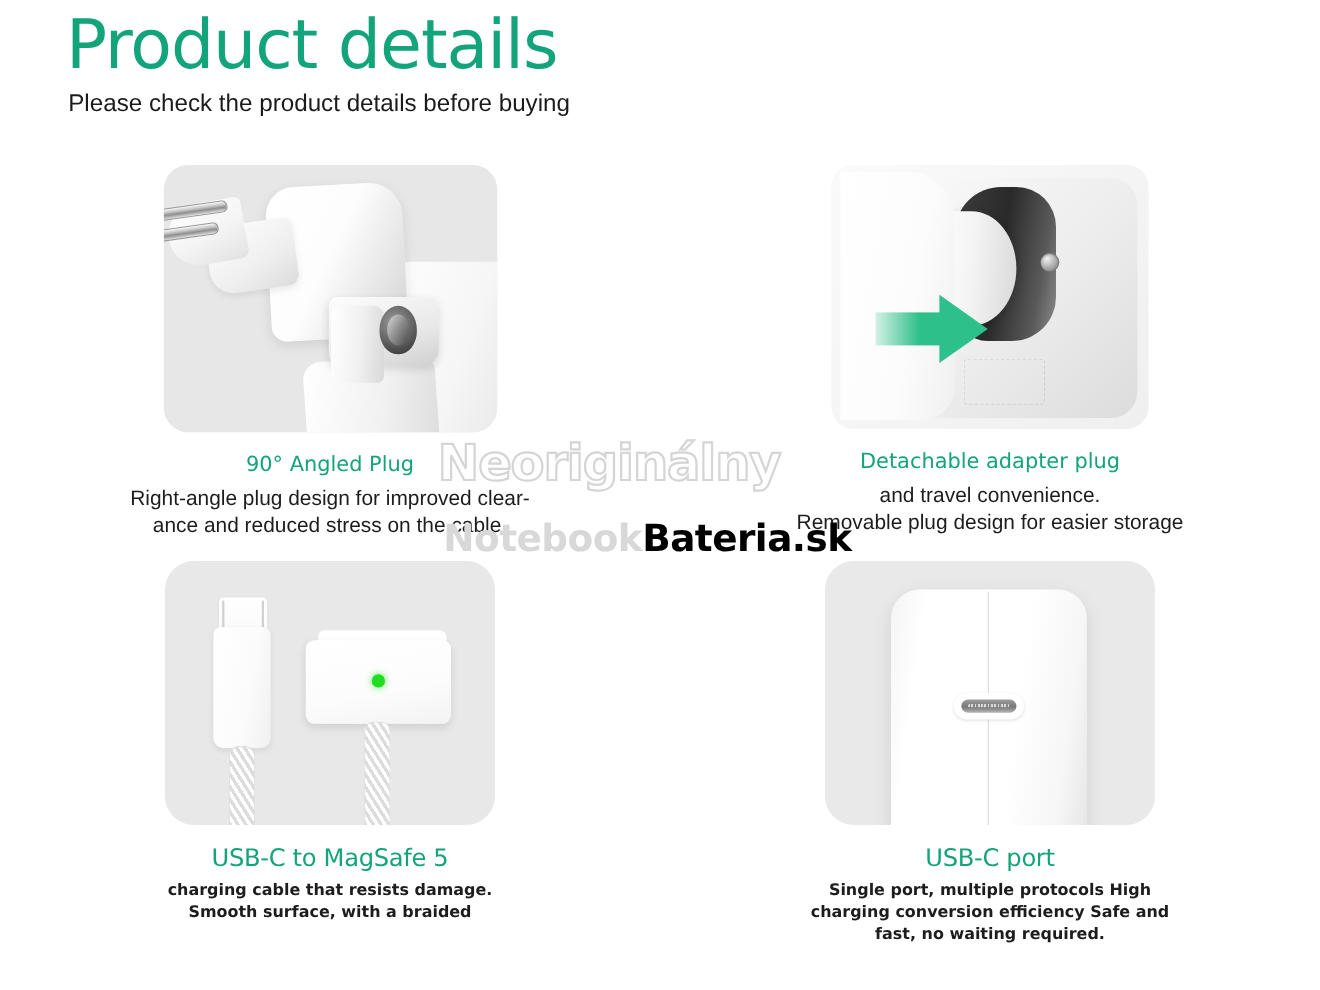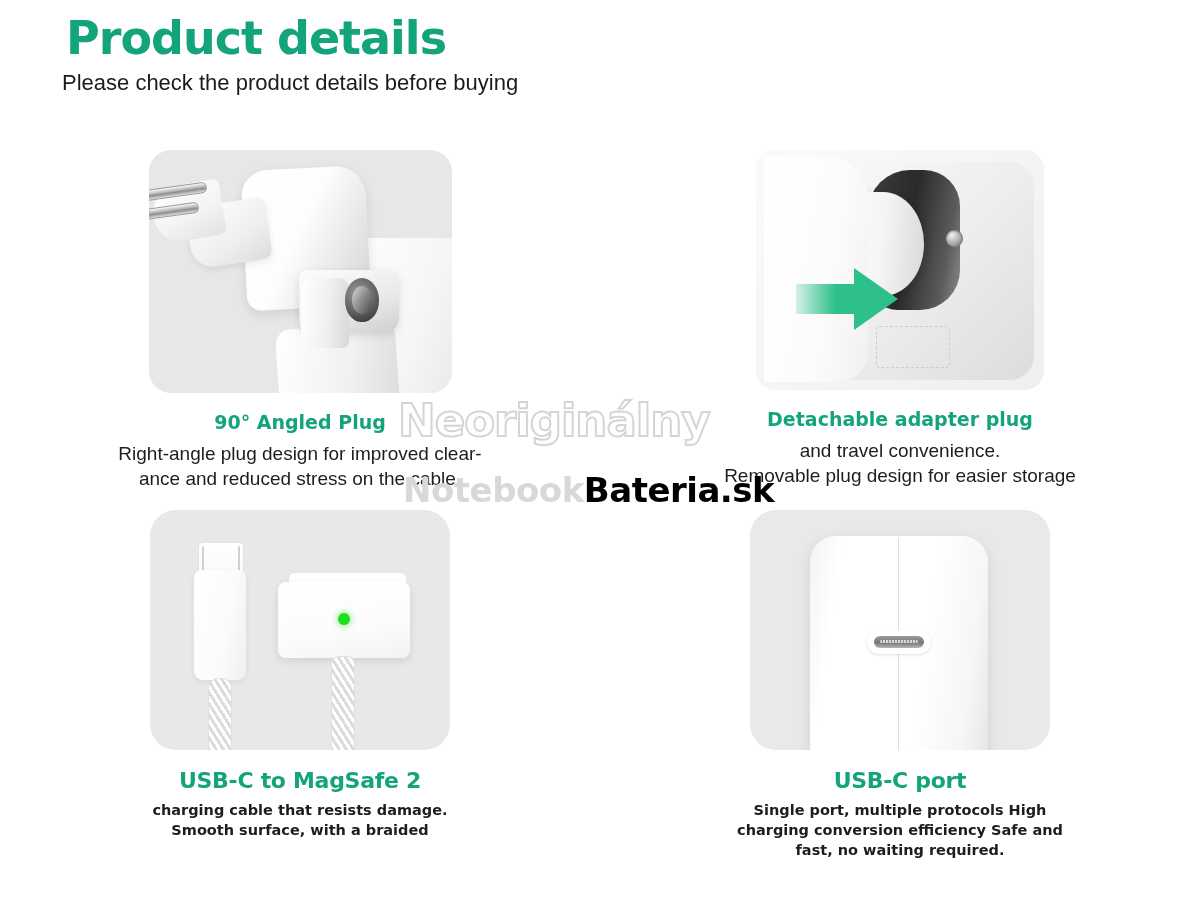--- a/index.html
+++ b/index.html
@@ -9,22 +9,22 @@
     font-family:"Liberation Sans", sans-serif;
     overflow:hidden;
     position:relative;
   }
   .page{position:relative;width:1200px;height:900px;}
 
   
   .header{position:absolute;left:60px;top:8px;width:1000px;}
   .title{
     font-family:"DejaVu Sans", sans-serif;
-    font-size:46px;font-weight:bold;letter-spacing:-1px;
-    color:#13A47B;line-height:1.05;margin:6px;
+    font-size:62px;font-weight:normal;letter-spacing:-1px;
+    color:#13A47B;line-height:1.05;margin:0;
   }
   .subtitle{
     font-family:"Liberation Sans", sans-serif;
     font-size:22px;color:#1b1b1b;margin:8px 0 0 2px;line-height:1.2;
   }
 
   
   .grid{position:absolute;left:0;top:150px;width:1200px;}
   .row{position:relative;width:1200px;}
   .row1{height:360px;}
@@ -39,21 +39,21 @@
     background:#e7e7e7;border-radius:22px;overflow:hidden;
   }
   .media.m1{width:303px;height:243px;}
   .media.m2{width:288px;height:240px;background:#f2f2f2;border-radius:20px;}
   .media.m3{width:300px;height:240px;background:#e8e8e8;border-radius:26px;}
   .media.m4{width:300px;height:240px;background:#e9e9e9;border-radius:26px;}
 
   .caption{margin-top:18px;text-align:center;}
   .cap-title{
     font-family:"DejaVu Sans", sans-serif;
-    font-size:19px;font-weight:bold;color:#13A47B;line-height:1.2;
+    font-size:19px;font-weight:normal;color:#13A47B;line-height:1.2;
   }
   .cap-title.round{font-size:22px;letter-spacing:-0.3px;}
   .cap-desc{
     font-family:"Liberation Sans", sans-serif;
     font-size:19px;color:#1d1d1d;line-height:1.35;margin-top:7px;
   }
   .cap-desc.round{font-family:"DejaVu Sans", sans-serif;font-size:14.5px;font-weight:bold;}
   .cap-desc .w{display:block;}
 
   
@@ -324,21 +324,21 @@
             <div class="c-tip"></div>
             <div class="c-shell"></div>
             <div class="c-braid"></div>
             <div class="m-tab"></div>
             <div class="m-body"></div>
             <div class="m-led"></div>
             <div class="m-braid"></div>
           </div>
         </div>
         <div class="caption">
-          <div class="cap-title round">USB-C to MagSafe 2</div>
+          <div class="cap-title round">USB-C to MagSafe 5</div>
           <div class="cap-desc round">
             <span class="w">charging cable that resists damage.</span>
             <span class="w">Smooth surface, with a braided</span>
           </div>
         </div>
       </div>
 
       <div class="cell right">
         <div class="media m4">
           <div class="art4">

